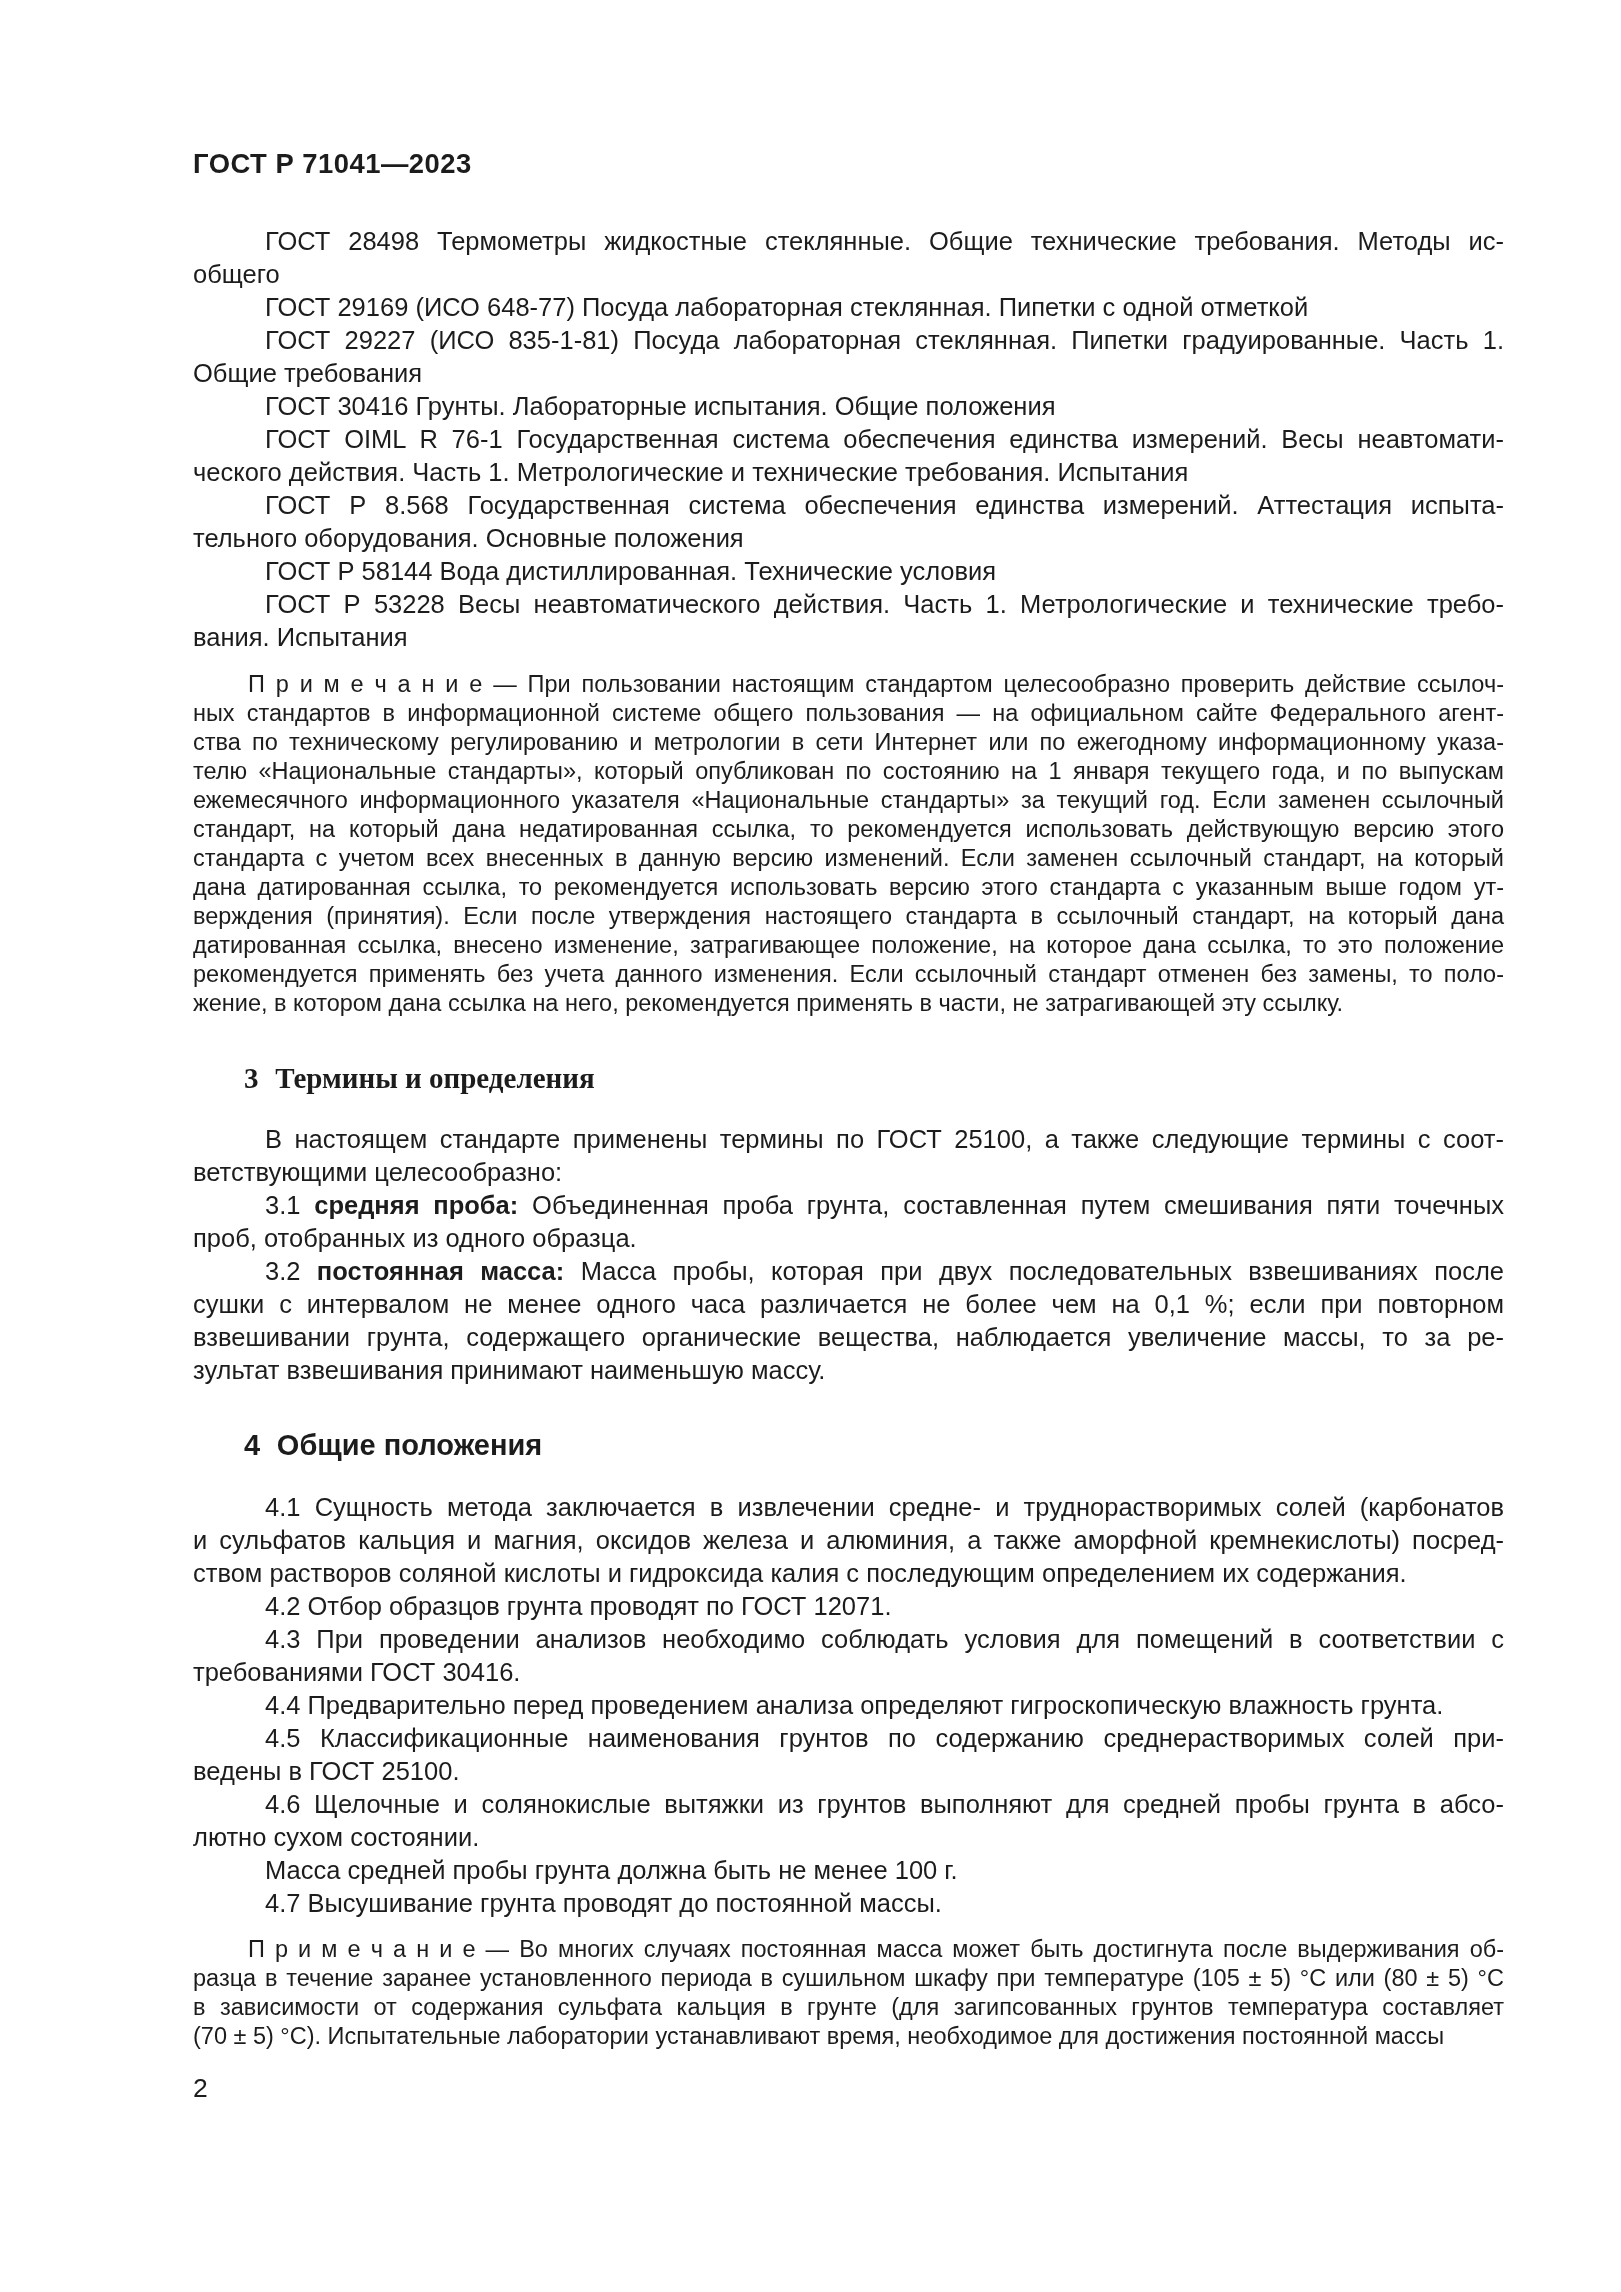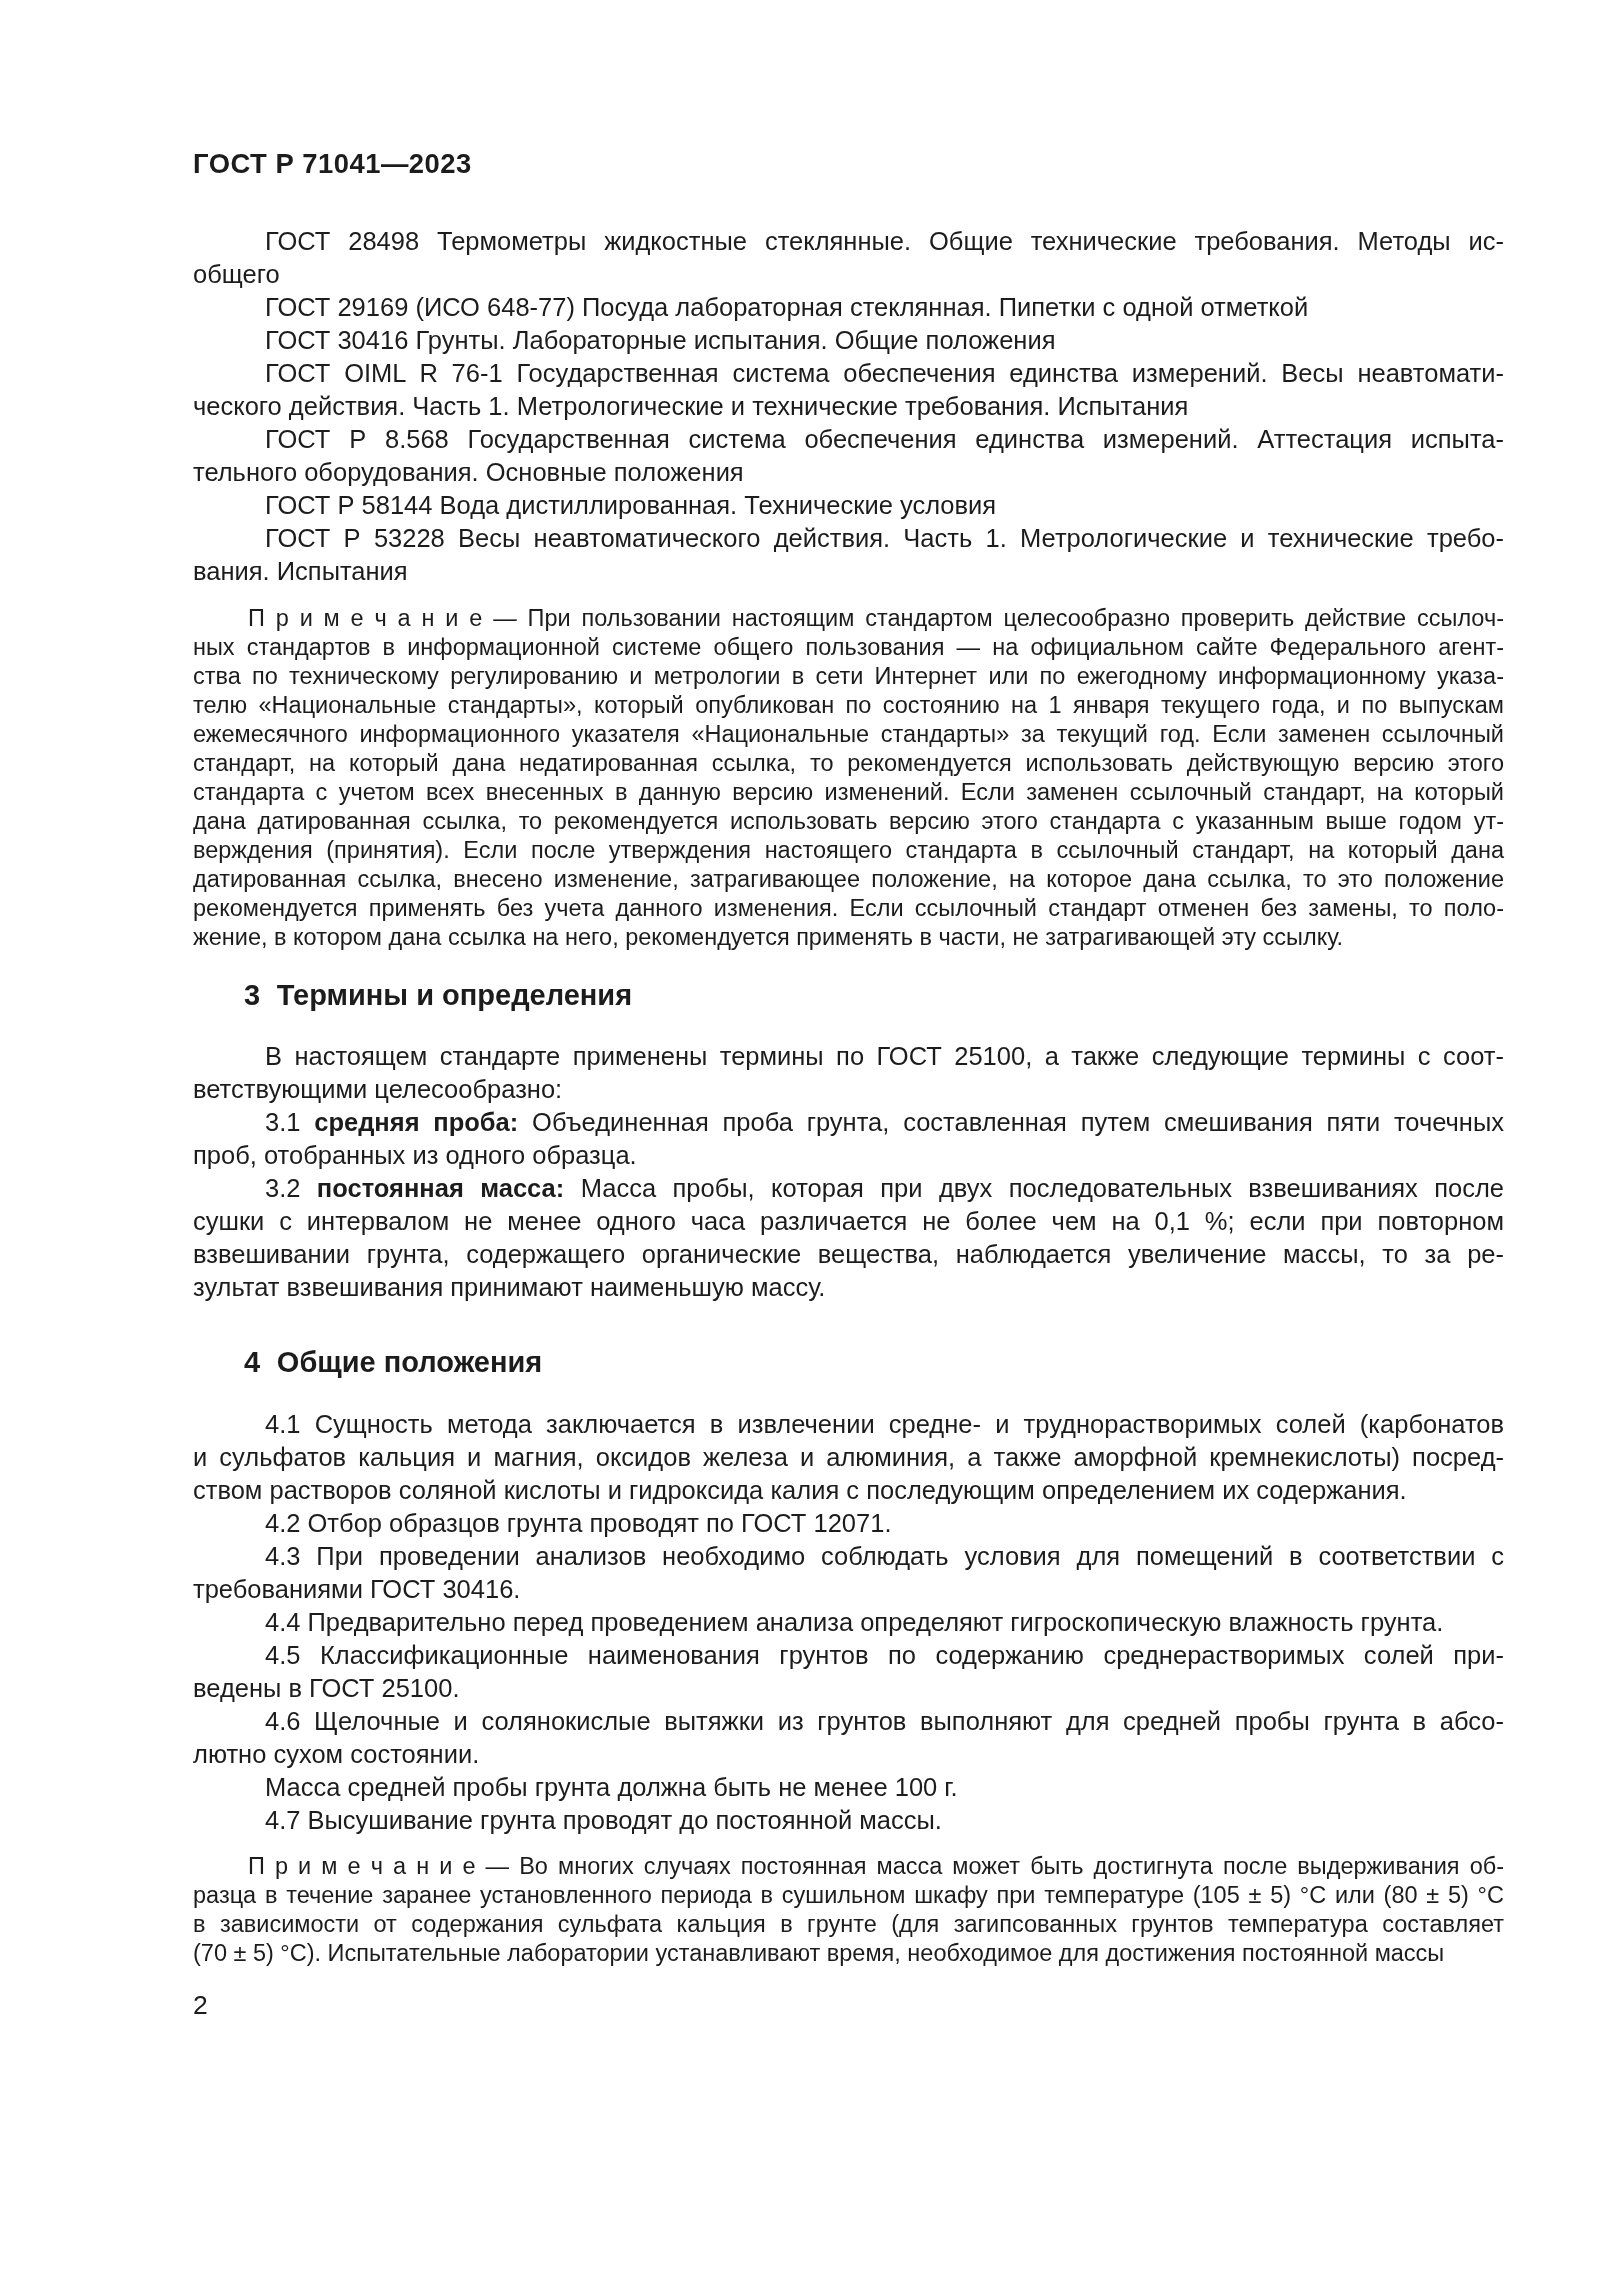--- a/index.html
+++ b/index.html
@@ -25,21 +25,21 @@
   
   .para { font-size: 25.5px; line-height: 33px; }
   .para .line { text-align: justify; }
   .para .line.j { text-align-last: justify; }
   .para .line.first { text-indent: 72px; }
   
   .note { font-size: 23.5px; line-height: 29px; margin-top: 15.7px; }
   .note .line { text-align: justify; }
   .note .line.j { text-align-last: justify; }
   .note .line.first { text-indent: 55px; }
-  .note + .heading { margin-top: 24px; }
+  .note + .heading { margin-top: 41px; font-family: Liberation Serif, serif; }
   
   .heading {
     font-size: 29px;
     font-weight: bold;
     line-height: 39px;
     padding-left: 51px;
     margin-top: 39px;
     margin-bottom: 25.5px;
   }
   .heading .h-num { margin-right: 16.7px; }
@@ -57,20 +57,24 @@
 <div class="page">
   <div class="running-head">ГОСТ Р 71041—2023</div>
 
   <div id="doc-content">
       <div class="para">
         <div class="line first j">ГОСТ 28498 Термометры жидкостные стеклянные. Общие технические требования. Методы ис-</div>
         <div class="line">общего</div>
       </div>
       <div class="para">
         <div class="line first">ГОСТ 29169 (ИСО 648-77) Посуда лабораторная стеклянная. Пипетки с одной отметкой</div>
+      </div>
+      <div class="para">
+        <div class="line first j">ГОСТ 29227 (ИСО 835-1-81) Посуда лабораторная стеклянная. Пипетки градуированные. Часть 1.</div>
+        <div class="line">Общие требования</div>
       </div>
       <div class="para">
         <div class="line first">ГОСТ 30416 Грунты. Лабораторные испытания. Общие положения</div>
       </div>
       <div class="para">
         <div class="line first j">ГОСТ OIML R 76-1 Государственная система обеспечения единства измерений. Весы неавтомати-</div>
         <div class="line">ческого действия. Часть 1. Метрологические и технические требования. Испытания</div>
       </div>
       <div class="para">
         <div class="line first j">ГОСТ Р 8.568 Государственная система обеспечения единства измерений. Аттестация испыта-</div>

